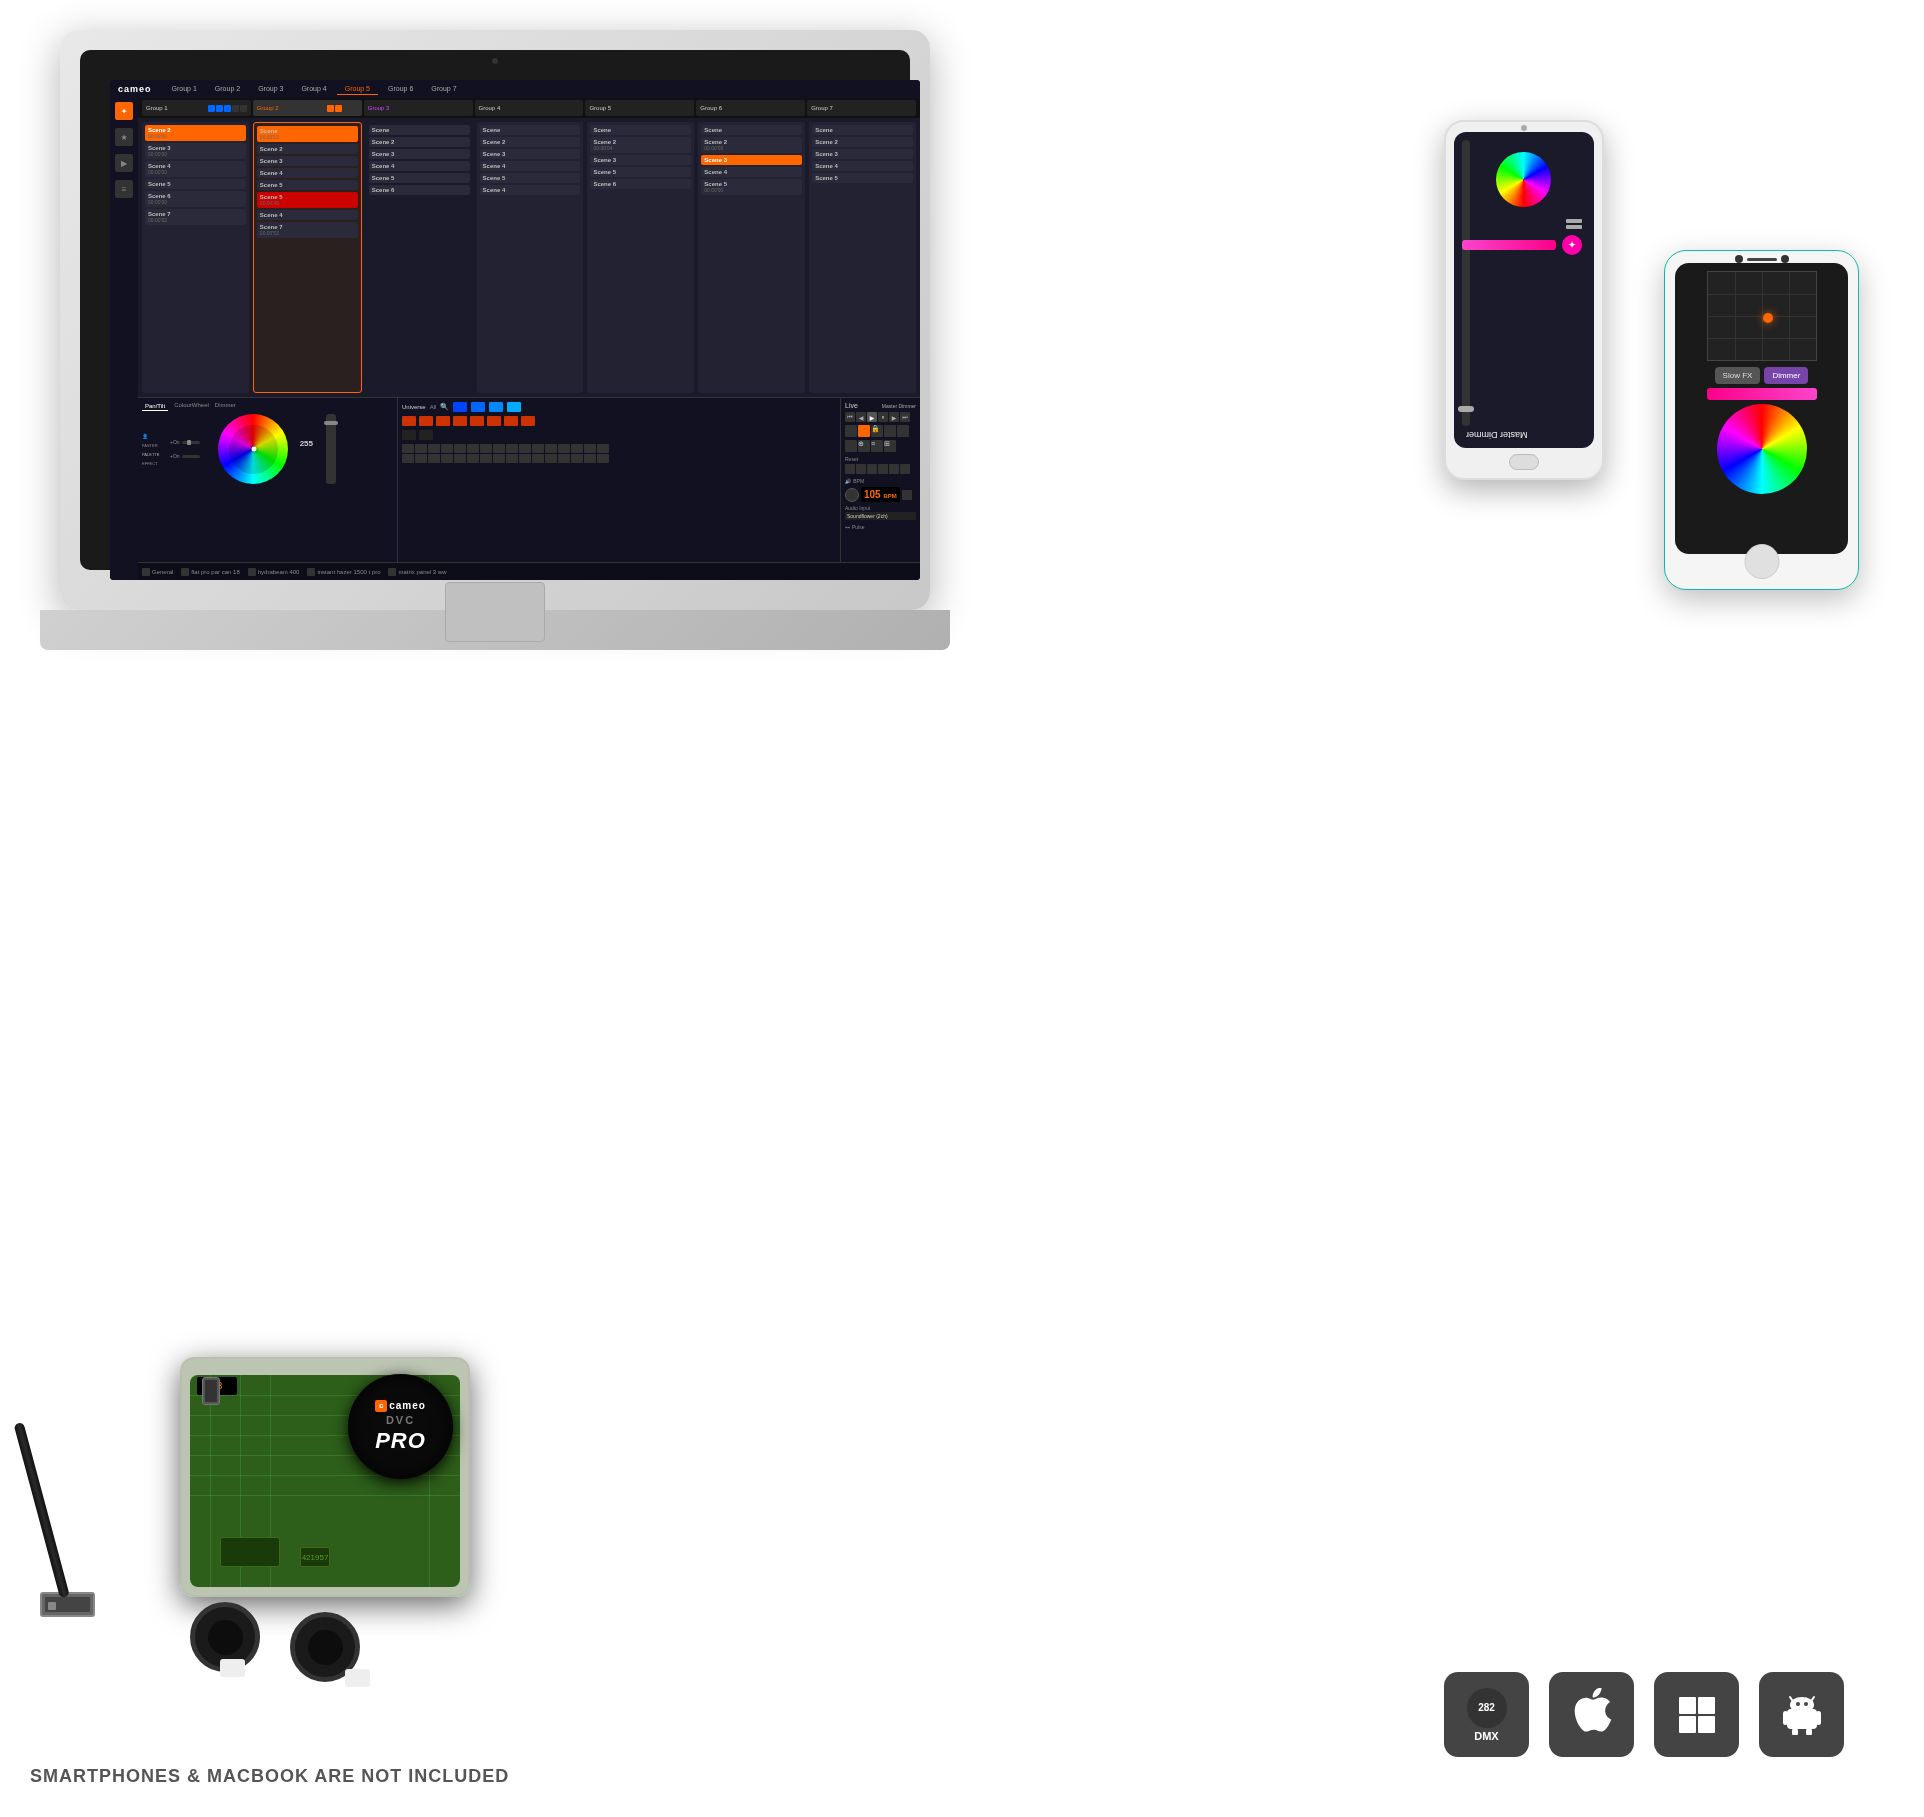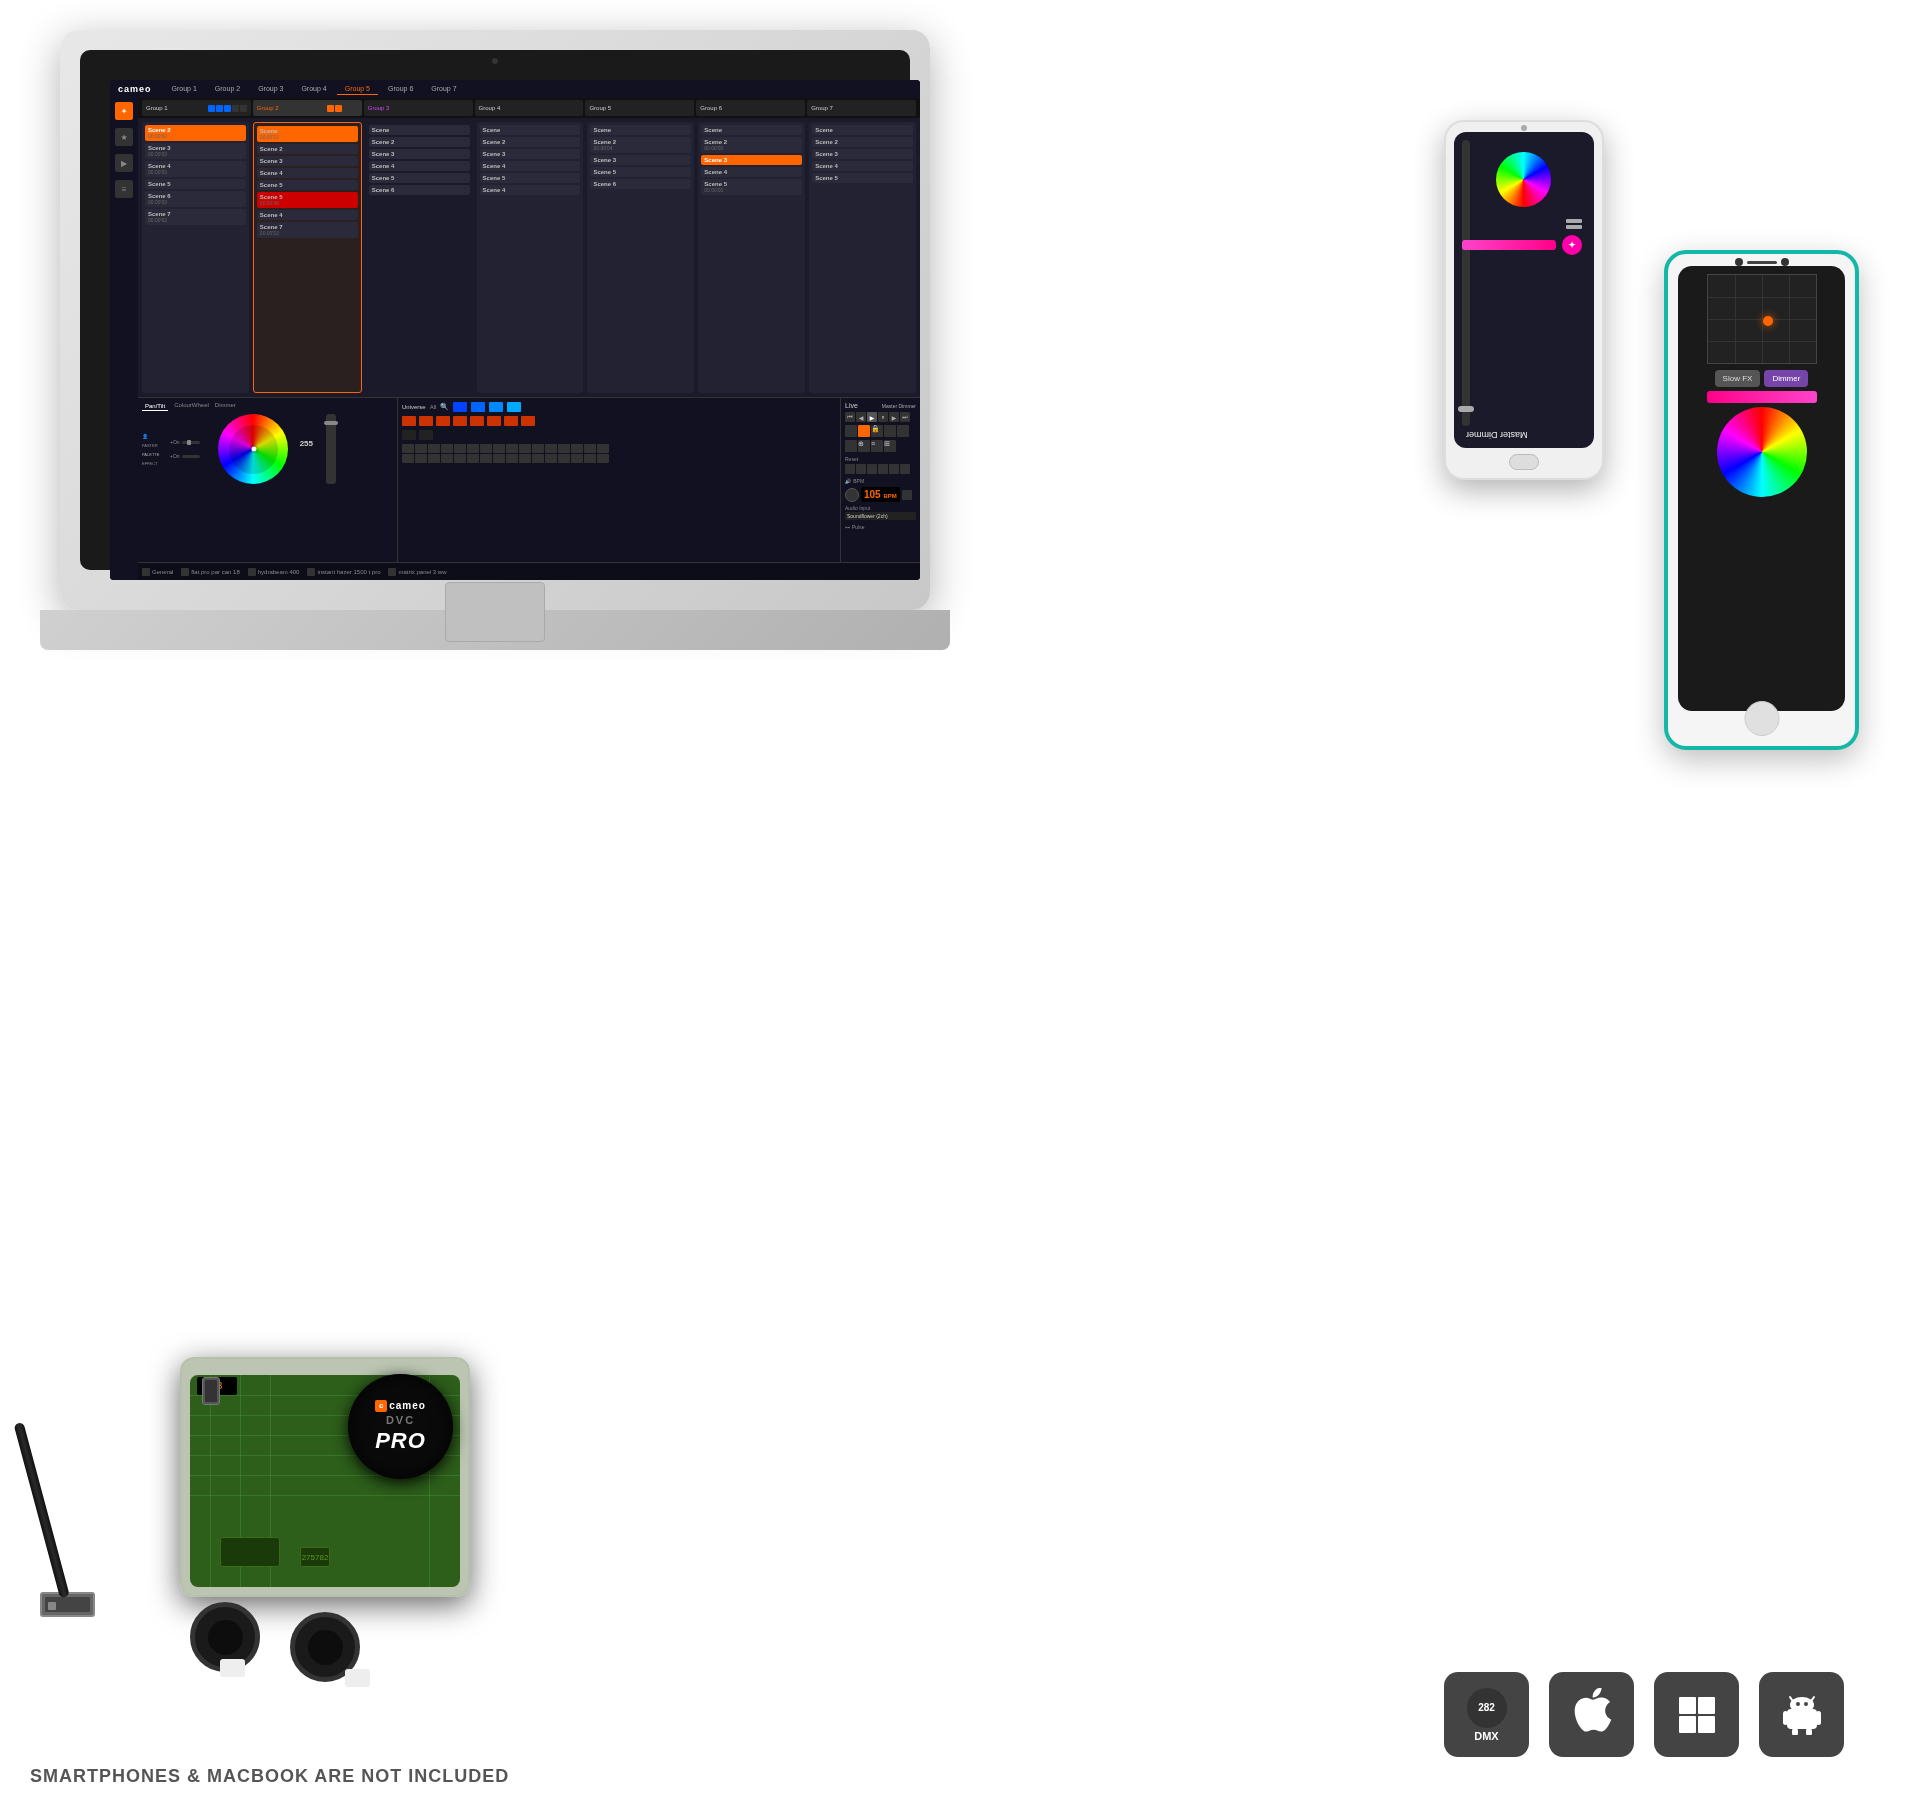--- a/index.html
+++ b/index.html
@@ -265,24 +265,24 @@
     .phone-right {
       position: absolute;
       top: 250px;
       right: 60px;
       width: 200px;
       height: 430px;
     }
 
     .phone-body-right {
       width: 195px;
-      height: 500px;
+      height: 340px;
       background: #f5f5f5;
       border-radius: 22px;
-      border: 4px solid #14b8a6;
+      border: 1px solid #14b8a6;
       box-shadow: 0 10px 30px rgba(0,0,0,0.25);
       overflow: hidden;
       position: relative;
     }
 
     .phone-screen-right {
       position: absolute;
       top: 12px;
       left: 10px;
       right: 10px;
@@ -854,21 +854,21 @@
         <div style="position:absolute;top:60px;left:0;right:0;height:1px;background:rgba(80,180,80,0.3);"></div>
         <div style="position:absolute;top:80px;left:0;right:0;height:1px;background:rgba(80,180,80,0.3);"></div>
         <div style="position:absolute;top:100px;left:0;right:0;height:1px;background:rgba(80,180,80,0.3);"></div>
         <div style="position:absolute;top:120px;left:0;right:0;height:1px;background:rgba(80,180,80,0.3);"></div>
         <div style="position:absolute;left:20px;top:0;bottom:0;width:1px;background:rgba(80,180,80,0.3);"></div>
         <div style="position:absolute;left:50px;top:0;bottom:0;width:1px;background:rgba(80,180,80,0.3);"></div>
         <div style="position:absolute;left:80px;top:0;bottom:0;width:1px;background:rgba(80,180,80,0.3);"></div>
         <div style="position:absolute;right:30px;top:0;bottom:0;width:1px;background:rgba(80,180,80,0.3);"></div>
 
         <div style="position:absolute;bottom:20px;left:30px;width:60px;height:30px;background:#1a3a0a;border-radius:3px;border:1px solid #3a6a1a;"></div>
-        <div style="position:absolute;bottom:20px;left:110px;width:30px;height:20px;background:#1a3a0a;border-radius:2px;border:1px solid #3a6a1a;font-size:8px;color:#5a9a2a;display:flex;align-items:center;justify-content:center;">275782</div>
+        <div style="position:absolute;bottom:20px;left:110px;width:30px;height:20px;background:#1a3a0a;border-radius:2px;border:1px solid #3a6a1a;font-size:8px;color:#5a9a2a;display:flex;align-items:center;justify-content:center;">421957</div>
       </div>
 
       <div style="position:absolute;top:15px;right:15px;width:105px;height:105px;background:#0a0a0a;border-radius:50%;box-shadow:inset 0 0 20px rgba(0,0,0,0.8),0 4px 15px rgba(0,0,0,0.9);display:flex;flex-direction:column;align-items:center;justify-content:center;gap:2px;">
         <div style="display:flex;align-items:center;gap:2px;">
           <div style="width:12px;height:12px;background:#ff6600;border-radius:2px;display:flex;align-items:center;justify-content:center;font-size:8px;font-weight:bold;color:#fff;">c</div>
           <span style="color:#fff;font-size:10px;font-weight:bold;letter-spacing:1px;">cameo</span>
         </div>
         <div style="color:#777;font-size:11px;font-weight:bold;letter-spacing:2px;">DVC</div>
         <div style="color:#fff;font-size:22px;font-weight:bold;font-style:italic;letter-spacing:1px;">PRO</div>
       </div>

